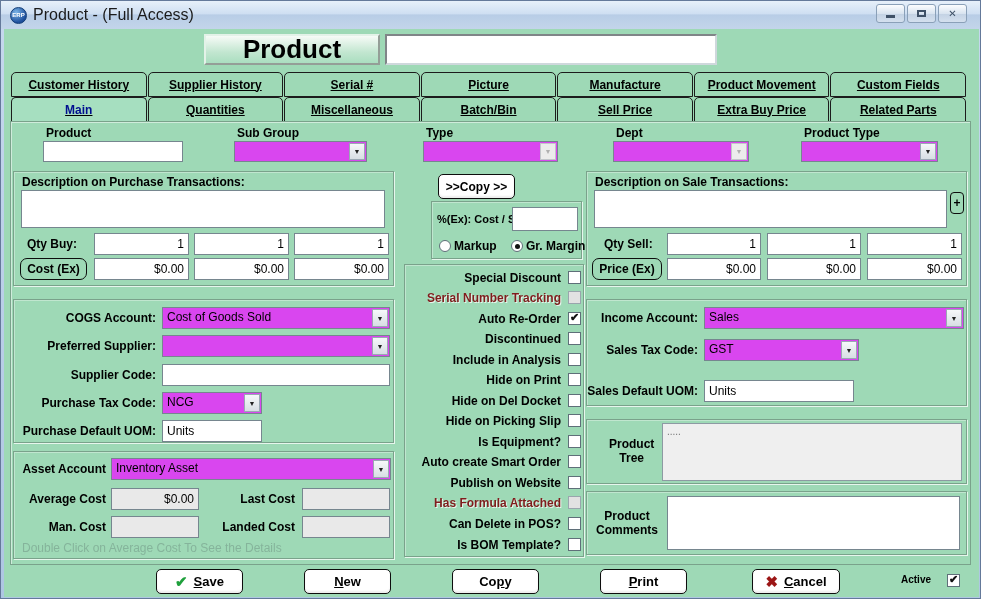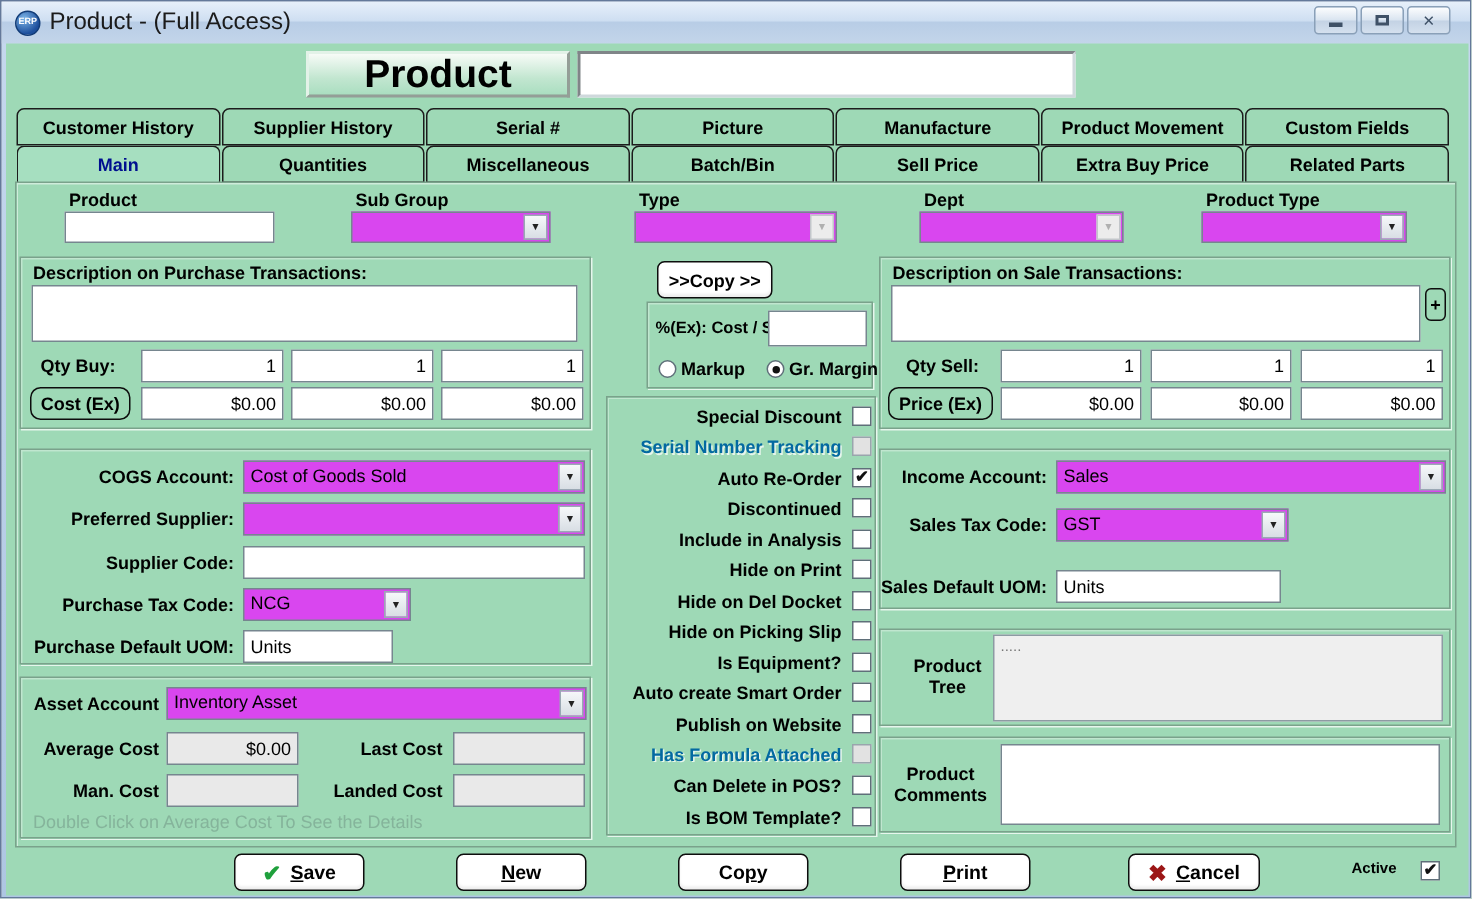--- a/index.html
+++ b/index.html
@@ -45,35 +45,35 @@
   .combo.dis .combo-arrow{background:#ececec;color:#b0b0b0;border-color:#c2c6ca;}
   
   .btn{position:absolute;background:#fff;border:1px solid #0d0d0d;border-radius:5px;
     display:flex;align-items:center;justify-content:center;gap:6px;
     font-size:13px;font-weight:bold;color:#000;cursor:default;
     box-shadow:inset 0 -2px 2px rgba(0,0,0,.07);}
   .btn .u{text-decoration:underline;}
   .tagbtn{position:absolute;background:transparent;border:1px solid #0d0d0d;border-radius:7px;
     display:flex;align-items:center;justify-content:center;font-size:12px;font-weight:bold;}
   
-  .tabrow{position:absolute;left:7px;width:956px;height:25px;display:flex;}
+  .tabrow{position:absolute;left:7px;width:956px;height:25px;display:flex;text-decoration:underline;}
   .tab{flex:1;margin-right:1px;border:1px solid #1c1c1c;border-radius:5px 5px 0 0;
     background:#9ed9b6;display:flex;align-items:center;justify-content:center;
     font-size:12px;font-weight:bold;color:#000;}
   .tab.active{color:#000f8f;background:#a6dfc0;border-bottom-color:#a6dfc0;}
   .tabpage{position:absolute;left:6px;top:92px;width:961px;height:444px;
     border:1px solid #7aa28b;box-shadow:inset 1px 1px 0 rgba(255,255,255,.5);}
   
   .cb{position:absolute;width:13px;height:13px;background:#fff;border:1px solid #5f6f79;}
   .cb.on::after{content:"\2714";position:absolute;left:1px;top:-2px;font-size:11px;font-weight:bold;color:#111;}
   .radio{position:absolute;width:12px;height:12px;border-radius:50%;background:#fff;border:1px solid #5f6f79;}
   .radio.on::after{content:"";position:absolute;left:3px;top:3px;width:5px;height:5px;border-radius:50%;background:#111;}
   .chkrow{position:absolute;left:4px;width:172px;height:15px;display:flex;align-items:center;justify-content:flex-end;gap:7px;}
   .chklbl{font-size:12px;font-weight:bold;white-space:nowrap;}
-  .chklbl.dis{color:#0369a1;text-shadow:1px 1px 0 rgba(255,255,255,.75);}
+  .chklbl.dis{color:#7f1d1d;text-shadow:1px 1px 0 rgba(255,255,255,.75);}
   .chkrow .cbx{position:relative;width:13px;height:13px;background:#fff;border:1px solid #5f6f79;flex:0 0 auto;}
   .chkrow .cbx.dis{background:#e2e2e2;border-color:#9aa5ad;}
   .chkrow .cbx.on::after{content:"\2714";position:absolute;left:1px;top:-2px;font-size:11px;font-weight:bold;color:#111;}
   .rowlbl{position:absolute;font-size:12px;font-weight:bold;text-align:right;white-space:nowrap;}
   .note{position:absolute;font-size:12px;color:#85b49b;}
   .header-btn{position:absolute;left:200px;top:5px;width:176px;height:31px;
     background:linear-gradient(#f7fbf7,#c2e6d0 60%,#aadec0);border:2px outset #e3f2e8;
     display:flex;align-items:center;justify-content:center;
     font-size:26px;font-weight:bold;color:#000;}
   .tree-box{position:absolute;background:#efefef;border:1px solid #8d9aa3;font-size:10px;color:#777;padding:2px 4px;}
@@ -256,21 +256,21 @@
         <span class="combo-arrow">▼</span>
       </div>
       <span class="rowlbl" style="right:237px;top:39px">Preferred Supplier:</span>
       <div class="combo" style="left:148px;top:35px;width:228px;height:22px">
         <span class="combo-val"></span>
         <span class="combo-arrow">▼</span>
       </div>
       <span class="rowlbl" style="right:237px;top:68px">Supplier Code:</span>
       <input class="inp" style="left: 148px; top: 64px; width: 228px; height: 22px;" value="">
       <span class="rowlbl" style="right:237px;top:96px">Purchase Tax Code:</span>
-      <div class="combo" style="left:148px;top:92px;width:112px;height:22px">
+      <div class="combo" style="left:148px;top:92px;width:100px;height:22px">
         <span class="combo-val">NCG</span>
         <span class="combo-arrow">▼</span>
       </div>
       <span class="rowlbl" style="right:237px;top:124px">Purchase Default UOM:</span>
       <input class="inp" style="left: 148px; top: 120px; width: 100px; height: 22px;" value="Units">
     </div>
 
     <div class="panel" style="left:9px;top:422px;width:381px;height:108px">
       <span class="rowlbl" style="right:287px;top:10px">Asset Account</span>
       <div class="combo" style="left:97px;top:6px;width:280px;height:22px">

